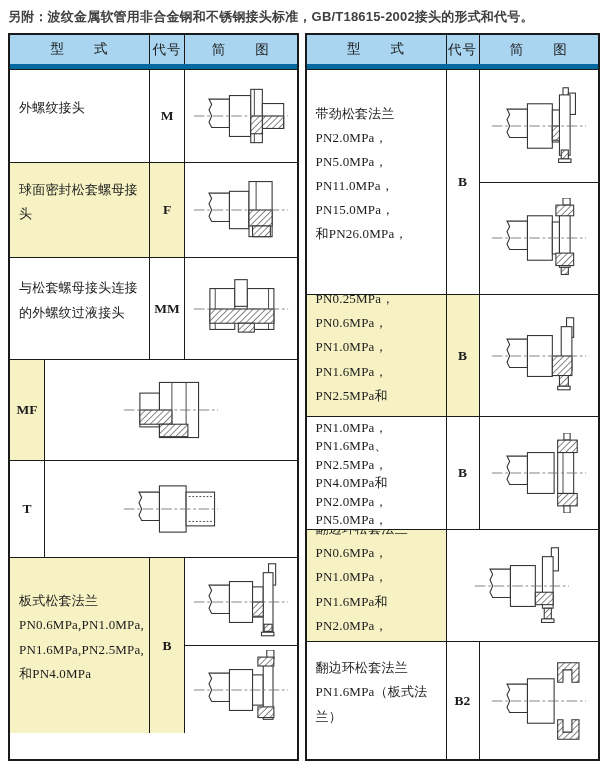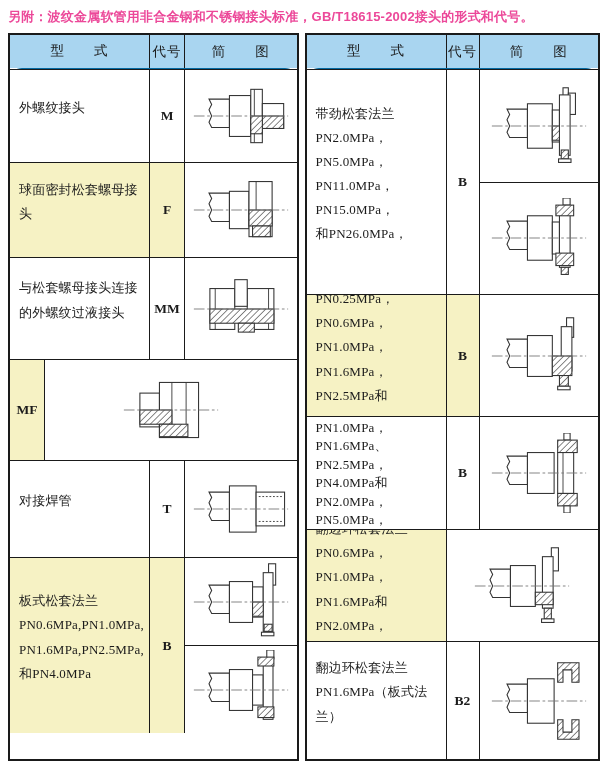--- a/index.html
+++ b/index.html
@@ -4,21 +4,21 @@
 <style>
   html,body{margin:0;padding:0;}
   body{
     width:600px;height:768px;background:#ffffff;
     font-family:"Liberation Serif",serif;color:#1b1b1b;
     position:relative;overflow:hidden;
   }
   .note{
     font-family:"Liberation Sans",sans-serif;
     font-weight:bold;font-size:13px;letter-spacing:.2px;
-    margin:8px 4px 7px 8px;color:#ec4899;white-space:nowrap;
+    margin:8px 4px 7px 8px;color:#404040;white-space:nowrap;
   }
   .tables{display:flex;margin-left:8px;gap:6px;}
   .tbl{border:2px solid #1a1a1a;background:#fff;}
   .tbl.left{width:287px;}
   .tbl.right{width:292px;}
   .row{display:flex;box-sizing:border-box;}
   .row + .row{border-top:1px solid #1a1a1a;}
   .c{
     box-sizing:border-box;border-right:1px solid #1a1a1a;
     display:flex;align-items:center;overflow:hidden;
@@ -27,21 +27,21 @@
   .type{width:140px;padding:3px 4px 19px 9px;font-size:13px;line-height:1.85;white-space:pre-line;letter-spacing:.2px;}
   .tight{line-height:1.42;}
   .code{width:35px;justify-content:center;font-size:13.5px;font-weight:bold;}
   .tbl.right .code{width:33px;}
   .diag{flex:1;flex-direction:column;align-items:stretch;justify-content:center;background:#fff;padding:0;}
   .dwg{flex:1;display:flex;align-items:center;justify-content:center;}
   .dwg + .dwg{border-top:1px solid #1a1a1a;}
   .dwg svg{width:104px;height:80px;}
   .hl{background:#f6f2c4;}
   .header .c{background:#a9d5f0;justify-content:center;font-size:13.5px;padding:0;letter-spacing:1px;}
-  .header{border-bottom:1px solid #0369a1;border-radius:12px;}
+  .header{border-bottom:5px solid #0369a1;}
   .hidden-defs{position:absolute;width:0;height:0;}
 </style>
 </head>
 <body>
 
 <svg class="hidden-defs" aria-hidden="true">
   <defs>
     <pattern id="hatch" patternUnits="userSpaceOnUse" width="5" height="5" patternTransform="rotate(45)">
       <rect width="5" height="5" fill="#fff"></rect>
       <line x1="0" y1="0" x2="0" y2="5" stroke="#555" stroke-width="1.6"></line>
@@ -128,21 +128,20 @@
                 <line x1="72" y1="14" x2="72" y2="76" stroke="#333" stroke-width="1"></line>
                 <rect x="20" y="45" width="36" height="16" fill="url(#hatch)" stroke="#333" stroke-width="1.2"></rect>
                 <rect x="42" y="61" width="32" height="14" fill="url(#hatch)" stroke="#333" stroke-width="1.2"></rect>
                 <line x1="2" y1="45" x2="108" y2="45" stroke="#777" stroke-width="1" stroke-dasharray="12 3 3 3"></line>
               </svg>
             </div>
         </div>
       </div>
 
       <div class="row" style="height:97px">
-        <div class="c type">对接焊管</div>
         <div class="c code">T</div>
         <div class="c diag">
           <div class="dwg">
               <svg viewBox="0 0 110 90" preserveAspectRatio="xMidYMid meet">
                 <path d="M42,26 H19 l3,6 -3,6 3,7 -3,7 3,6 H42 Z" fill="#fff" stroke="#333" stroke-width="1.2"></path>
                 <rect x="42" y="19" width="30" height="52" fill="#fff" stroke="#333" stroke-width="1.2"></rect>
                 <rect x="72" y="26" width="32" height="38" fill="#fff" stroke="#333" stroke-width="1.2"></rect>
                 <line x1="75" y1="31" x2="102" y2="31" stroke="#333" stroke-width="1" stroke-dasharray="2 2"></line>
                 <line x1="75" y1="59" x2="102" y2="59" stroke="#333" stroke-width="1" stroke-dasharray="2 2"></line>
                 <line x1="2" y1="45" x2="108" y2="45" stroke="#777" stroke-width="1" stroke-dasharray="12 3 3 3"></line>

